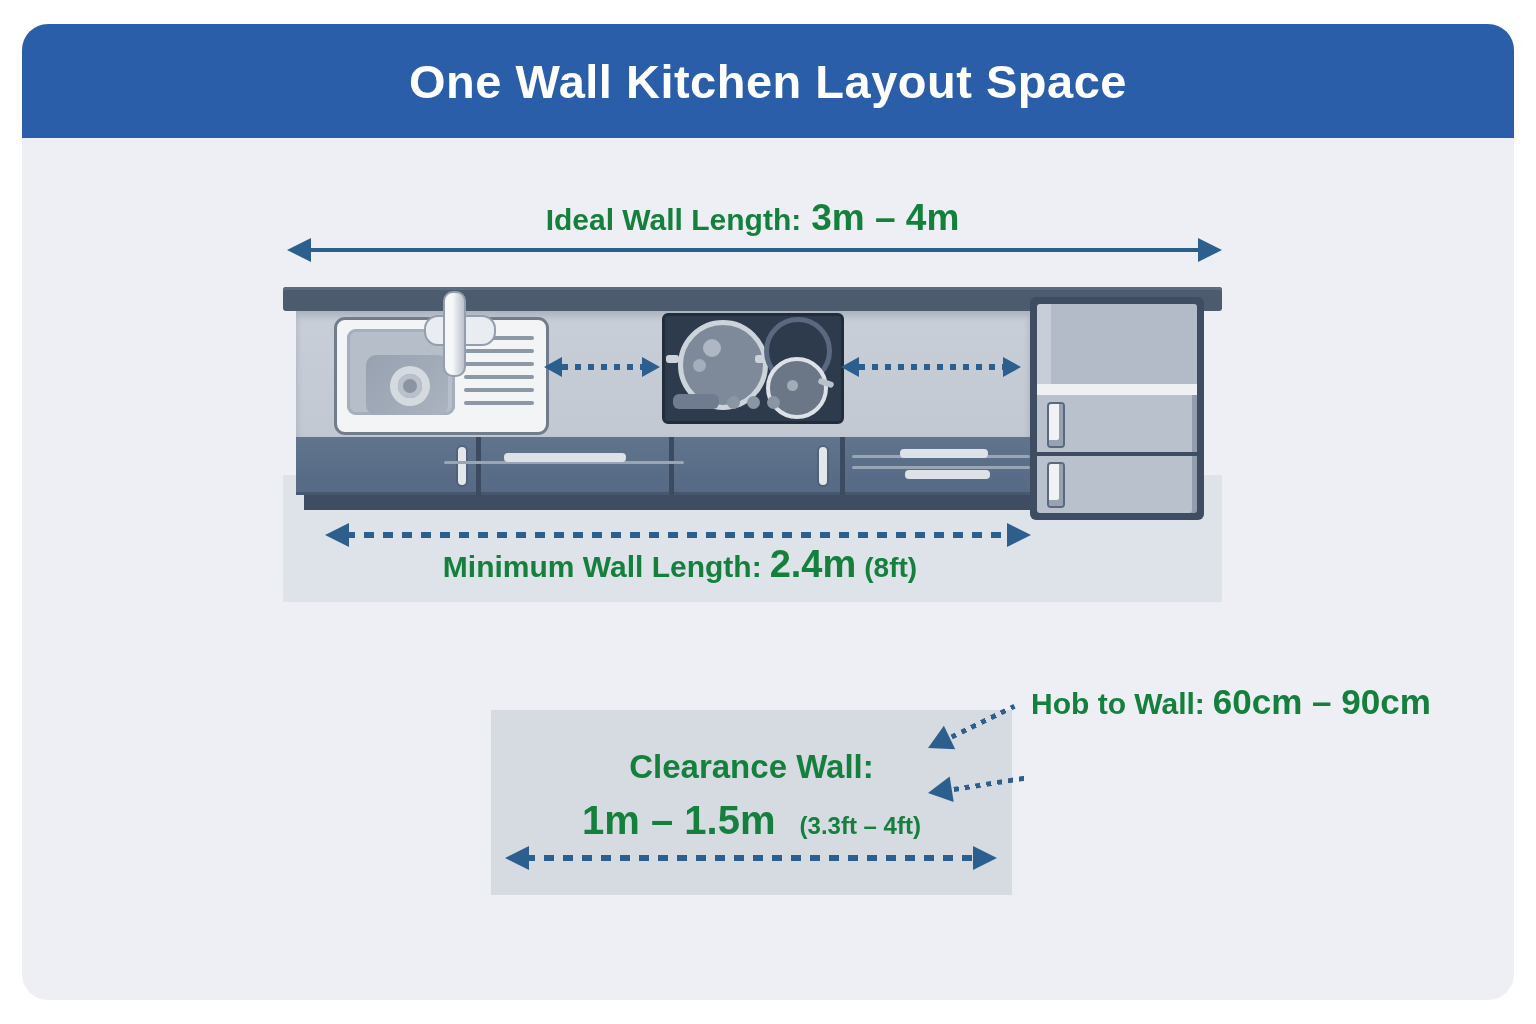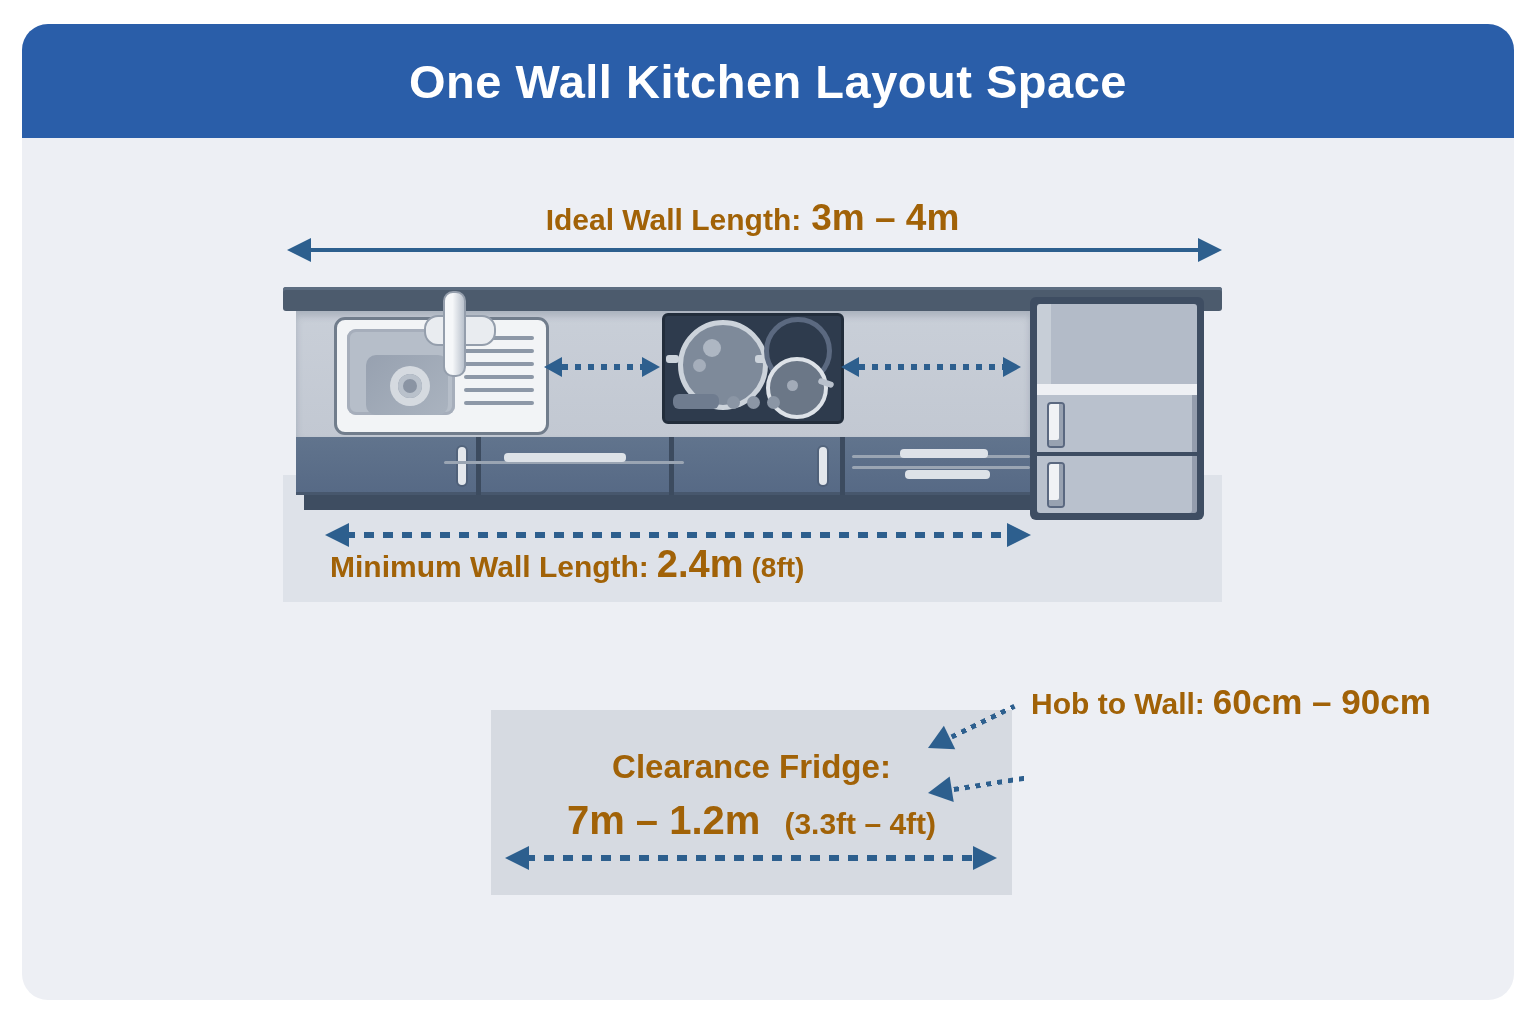--- a/index.html
+++ b/index.html
@@ -6,31 +6,31 @@
   .stage{position:relative;width:1536px;height:1024px;background:#ffffff;
          font-family:"Liberation Sans",sans-serif;overflow:hidden;}
   .abs{position:absolute;}
 
   
   .card{left:22px;top:24px;width:1492px;height:976px;background:#edeff4;border-radius:26px;overflow:hidden;}
   .header{left:0;top:0;width:100%;height:114px;background:#2a5ea9;display:flex;align-items:center;justify-content:center;}
   .title{color:#ffffff;font-size:47px;font-weight:bold;letter-spacing:.5px;}
 
   
-  .navy{color:#a16207;font-weight:bold;}
+  .navy{color:#15803d;font-weight:bold;}
   .lbl30{font-size:30px;}
   .val37{font-size:37px;margin-left:10px;}
   .val38{font-size:38px;margin-left:8px;}
   .val35{font-size:35px;margin-left:8px;}
   .val40{font-size:40px;}
   .note28{font-size:28px;margin-left:8px;}
-  .note30{font-size:30px;margin-left:24px;}
+  .note30{font-size:24px;margin-left:24px;}
 
   .ideal-label{left:283px;top:197px;width:939px;text-align:center;white-space:nowrap;}
-  .minwall-label{left:330px;top:543px;width:700px;white-space:nowrap;}
+  .minwall-label{left:330px;top:543px;width:700px;text-align:center;white-space:nowrap;}
   .hobsink-label{left:1031px;top:682px;white-space:nowrap;}
   .hobfridge-label{left:1031px;top:762px;white-space:nowrap;}
 
   
   .arrow{height:24px;}
   .tri-l,.tri-r{position:absolute;top:0;width:0;height:0;
     border-top:12px solid transparent;border-bottom:12px solid transparent;}
   .tri-l{left:0;border-right:24px solid #2d5f8e;}
   .tri-r{right:0;border-left:24px solid #2d5f8e;}
   .line-solid{position:absolute;left:18px;right:18px;top:10px;height:4px;background:#2d5f8e;}
@@ -228,23 +228,23 @@
   <div class="abs arrow minwall-arrow">
     <div class="tri-l"></div>
     <div class="line-dash"></div>
     <div class="tri-r"></div>
   </div>
   <div class="abs minwall-label navy">
     <span class="lbl30">Minimum Wall Length:</span><span class="val38">2.4m</span><span class="note28">(8ft)</span>
   </div>
 
   <div class="abs clearbox">
-    <div class="clear-l1 navy">Clearance Fridge:</div>
+    <div class="clear-l1 navy">Clearance Wall:</div>
     <div class="clear-l2 navy">
-      <span class="val40">7m – 1.2m</span><span class="note30">(3.3ft – 4ft)</span>
+      <span class="val40">1m – 1.5m</span><span class="note30">(3.3ft – 4ft)</span>
     </div>
   </div>
   <div class="abs arrow clear-arrow">
     <div class="tri-l"></div>
     <div class="line-dash"></div>
     <div class="tri-r"></div>
   </div>
 
   <div class="abs diag diag-a">
     <div class="dtri"></div>

